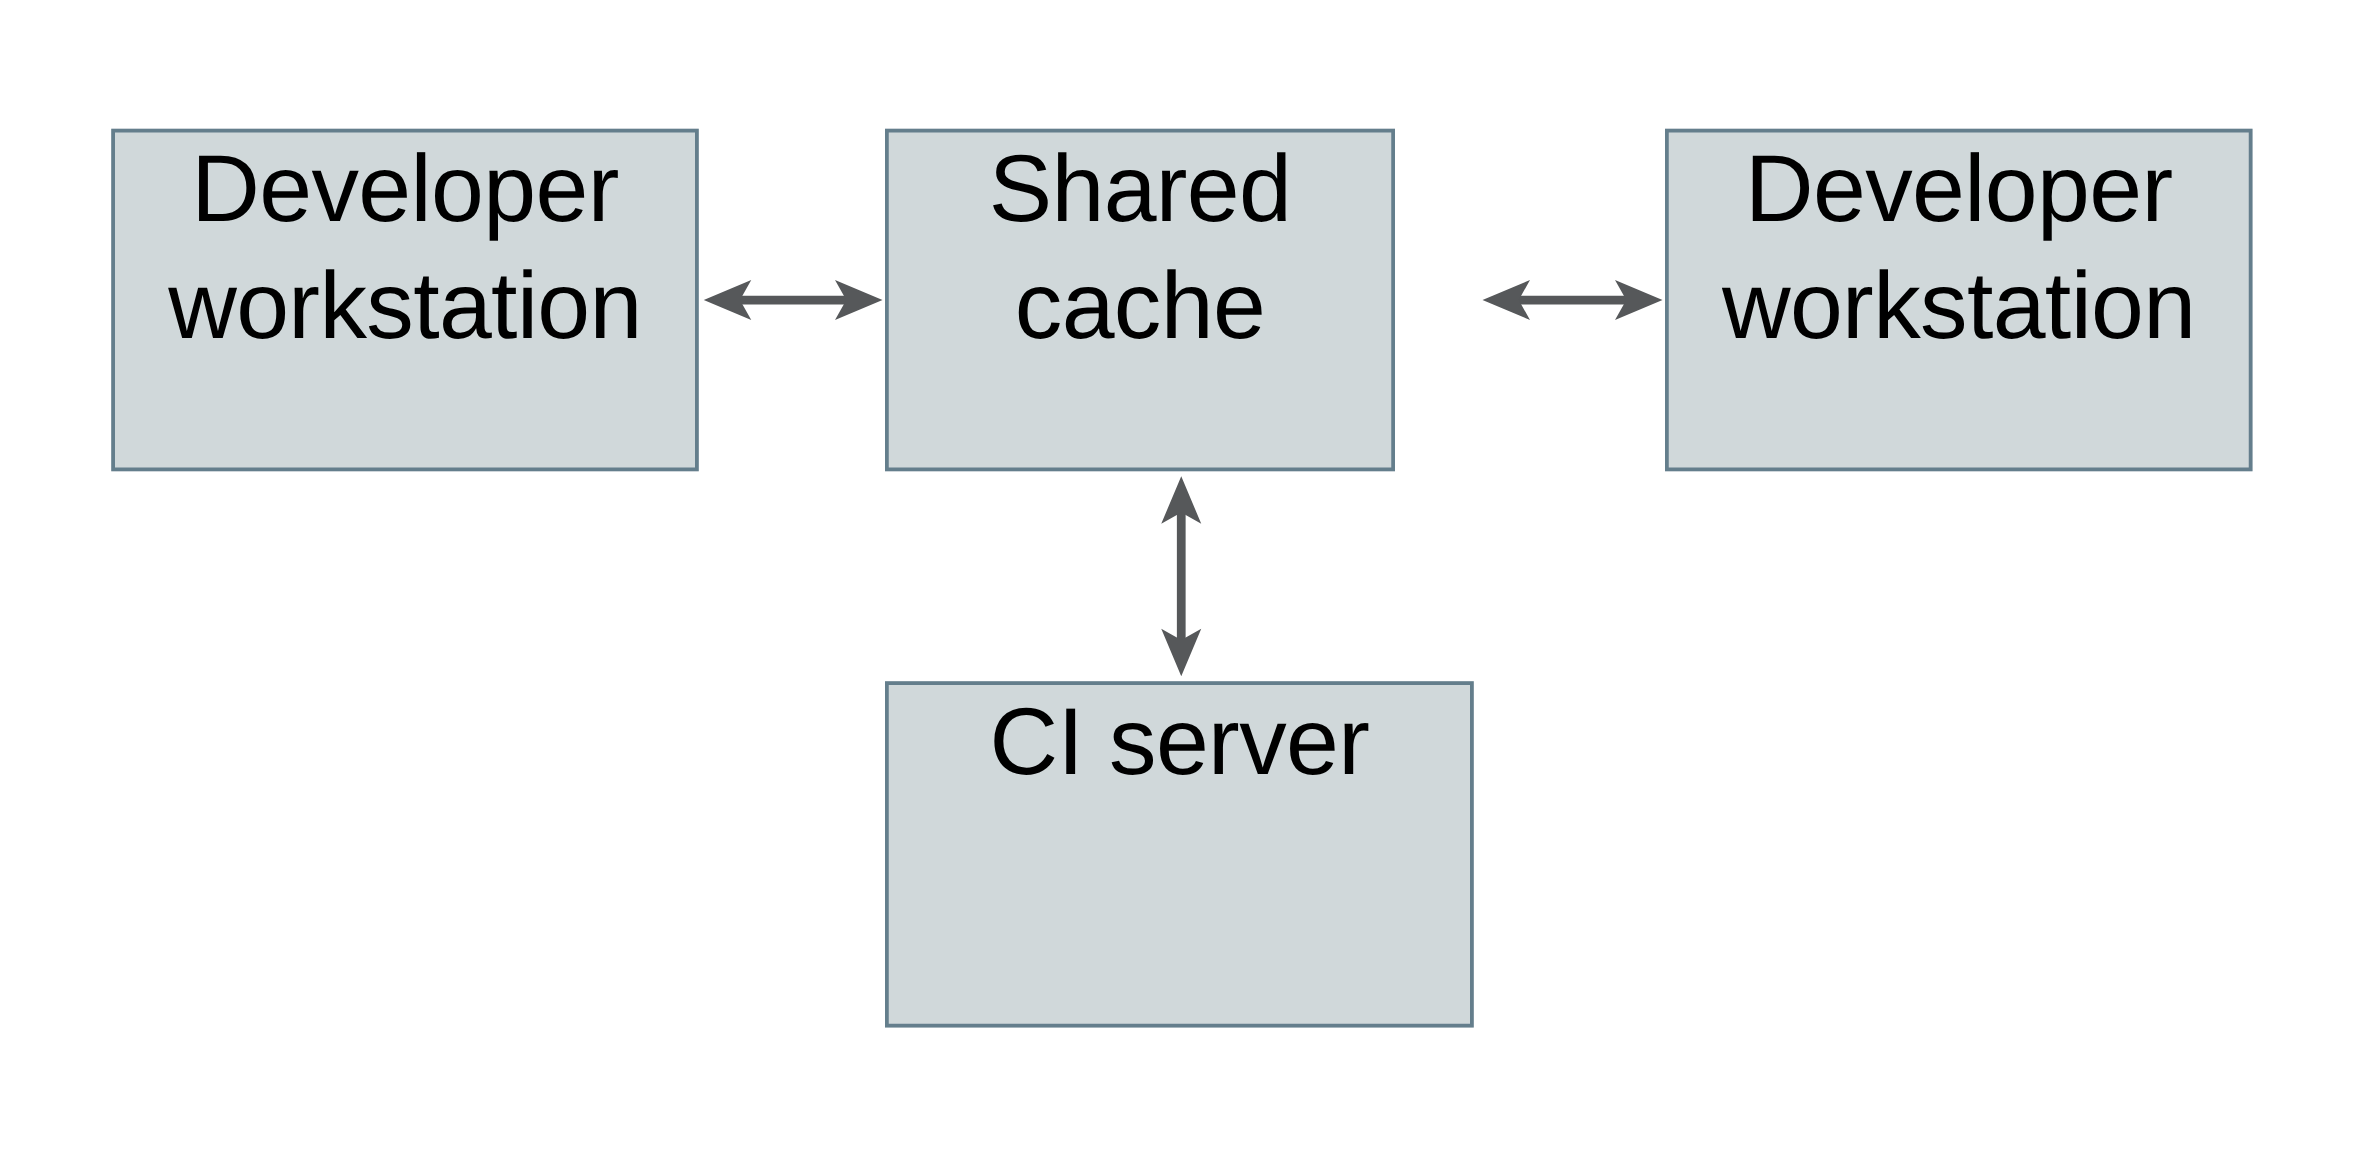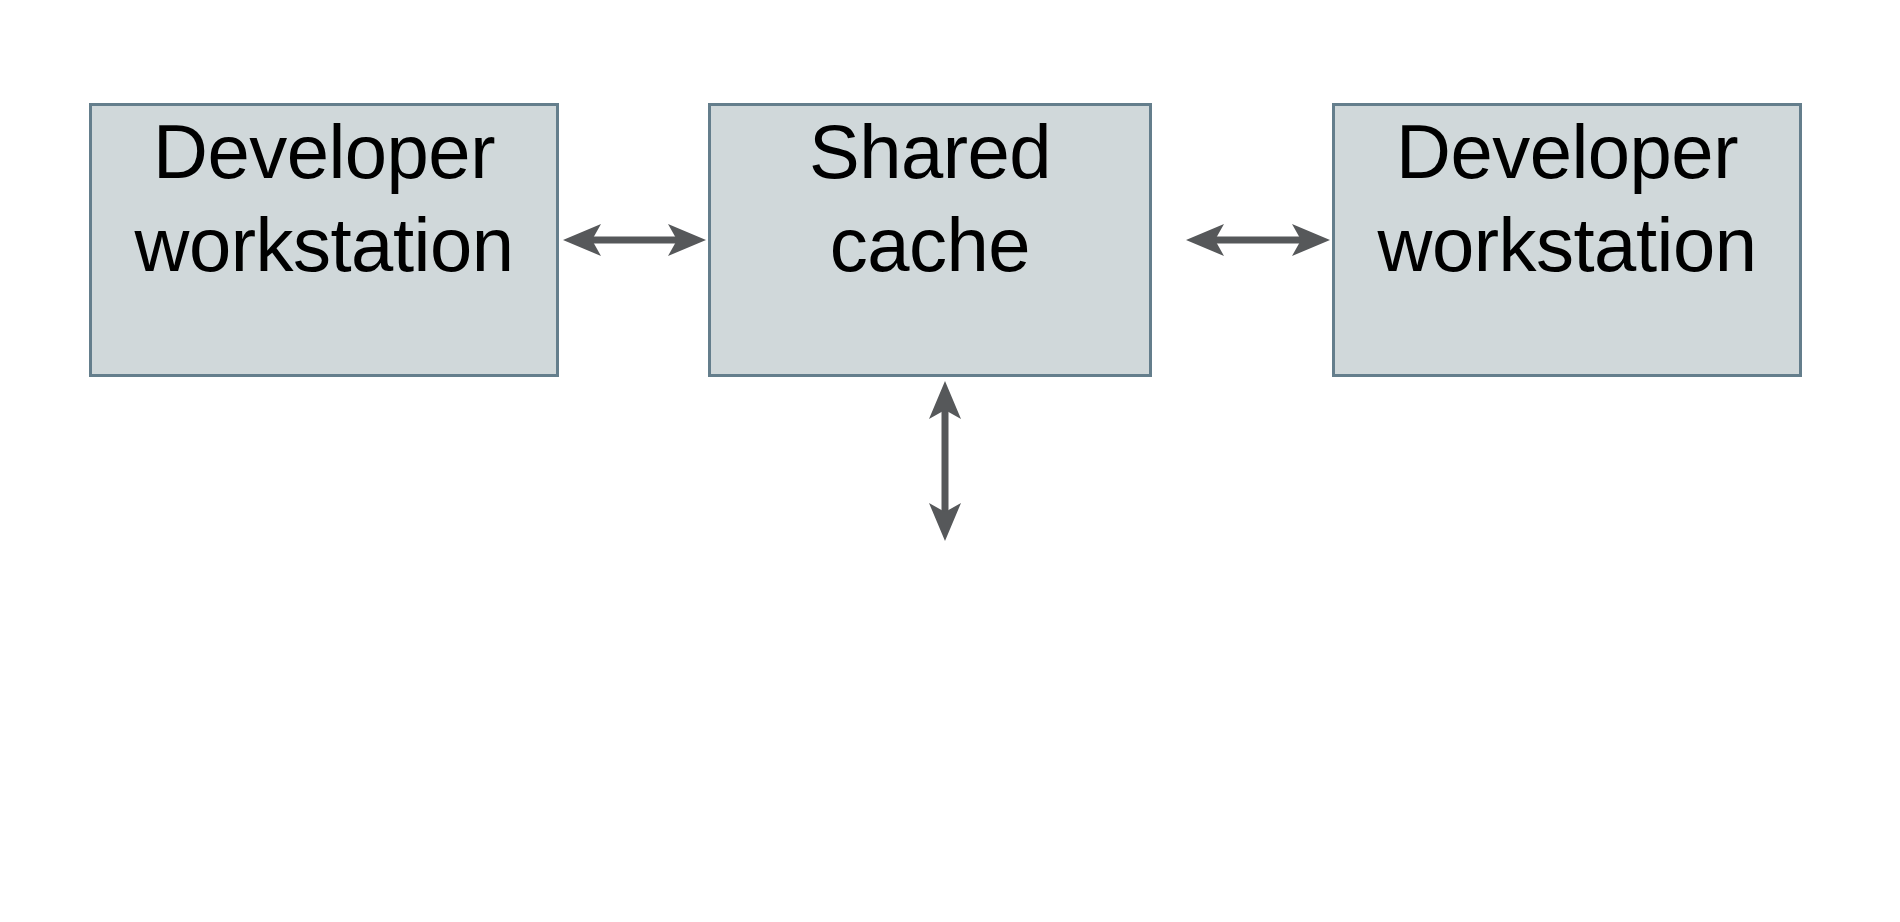--- a/index.html
+++ b/index.html
@@ -43,21 +43,21 @@
     text-align: center;
   }
   .node-label {
     white-space: pre-line;
     font-size: 76px;
     line-height: 1.22;
     color: var(--color-text, #000000);
     letter-spacing: -0.5px;
   }
   .node-dev-left   { left: 89px;   top: 103px; width: 470px; height: 274px; }
-  .node-shared     { left: 708px;  top: 103px; width: 444px; height: 274px; }
+  .node-shared     { left: 708px;  top: 103px; width: 408px; height: 274px; }
   .node-dev-right  { left: 1332px; top: 103px; width: 470px; height: 274px; }
   .node-ci         { left: 708px;  top: 545px; width: 471px; height: 277px; }
 </style>
 </head>
 <body>
 
 <div class="canvas">
 
   <svg class="arrows-layer" viewBox="0 0 1900 922" aria-hidden="true">
 
@@ -88,14 +88,17 @@
   <div class="node node-shared">
     <span class="node-label">Shared
 cache</span>
   </div>
 
   <div class="node node-dev-right">
     <span class="node-label">Developer
 workstation</span>
   </div>
 
+  <div class="node node-ci">
+    <span class="node-label">CI server</span>
+  </div>
 
 </div>
 
 </body></html>

